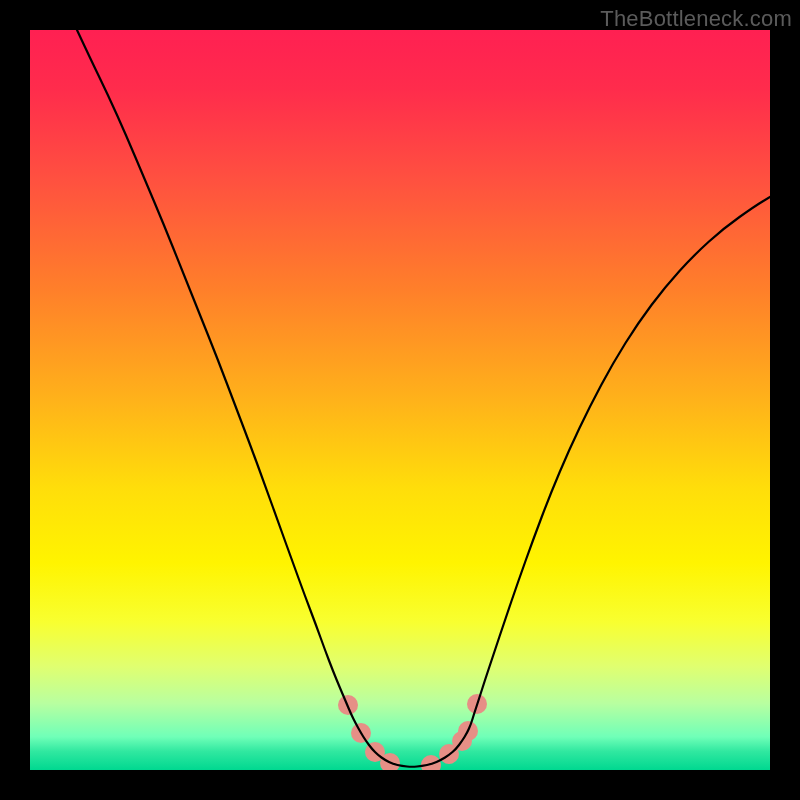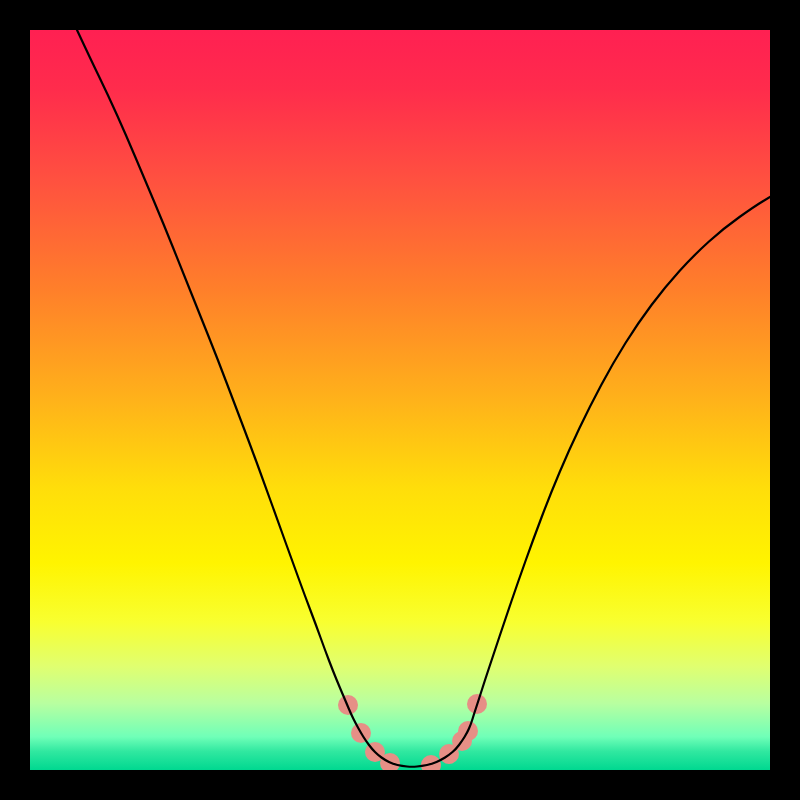--- a/index.html
+++ b/index.html
@@ -67,13 +67,14 @@
           <circle cx="360" cy="733" r="10" fill="#e68f86"></circle>
           <circle cx="401" cy="735" r="10" fill="#e68f86"></circle>
           <circle cx="419" cy="724" r="10" fill="#e68f86"></circle>
           <circle cx="432" cy="711" r="10" fill="#e68f86"></circle>
           <circle cx="438" cy="701" r="10" fill="#e68f86"></circle>
           <circle cx="447" cy="674" r="10" fill="#e68f86"></circle>
         </g>
       <path id="curve" fill="none" stroke="#000000" stroke-width="2.2" stroke-linecap="round" stroke-linejoin="round" d="M 47 0 Q 61 30 69.5 47.5 Q 78 65 87 85 Q 96 105 105.5 127.5 Q 115 150 124.5 172.5 Q 134 195 143 217.5 Q 152 240 161 262.5 Q 170 285 179 307.5 Q 188 330 196.5 352.5 Q 205 375 213 396 Q 221 417 228.5 437.5 Q 236 458 243 477.5 Q 250 497 256.5 515 Q 263 533 269 549.5 Q 275 566 280.5 580.5 Q 286 595 290.5 607.5 Q 295 620 299 630.5 Q 303 641 306.5 649.5 Q 310 658 313 665 Q 316 672 318.5 678 Q 321 684 323.5 689 Q 326 694 328.5 698.5 Q 331 703 333.5 707 Q 336 711 339 715 Q 342 719 345 722 Q 348 725 351.5 727.5 Q 355 730 359 732 Q 363 734 367.5 735 Q 372 736 377 736.5 Q 382 737 387 736.5 Q 392 736 397 735 Q 402 734 406.5 732 Q 411 730 415 727.5 Q 419 725 422.5 722 Q 426 719 429 715 Q 432 711 434.5 707 Q 437 703 439 698.5 Q 441 694 442.5 689 Q 444 684 446 678 Q 448 672 451.5 661 Q 455 650 459.5 636.5 Q 464 623 469.5 606.5 Q 475 590 481.5 571 Q 488 552 495.5 531 Q 503 510 511.5 487.5 Q 520 465 529.5 442.5 Q 539 420 549.5 398 Q 560 376 571.5 354.5 Q 583 333 595.5 313 Q 608 293 621.5 275 Q 635 257 649.5 241 Q 664 225 679 211.5 Q 694 198 709.5 187 Q 725 176 732.5 171.5 T 740 167"></path>
     </svg>
   </div>
+  <div class="watermark">TheBottleneck.com</div>
 </div>
 
 </body></html>

